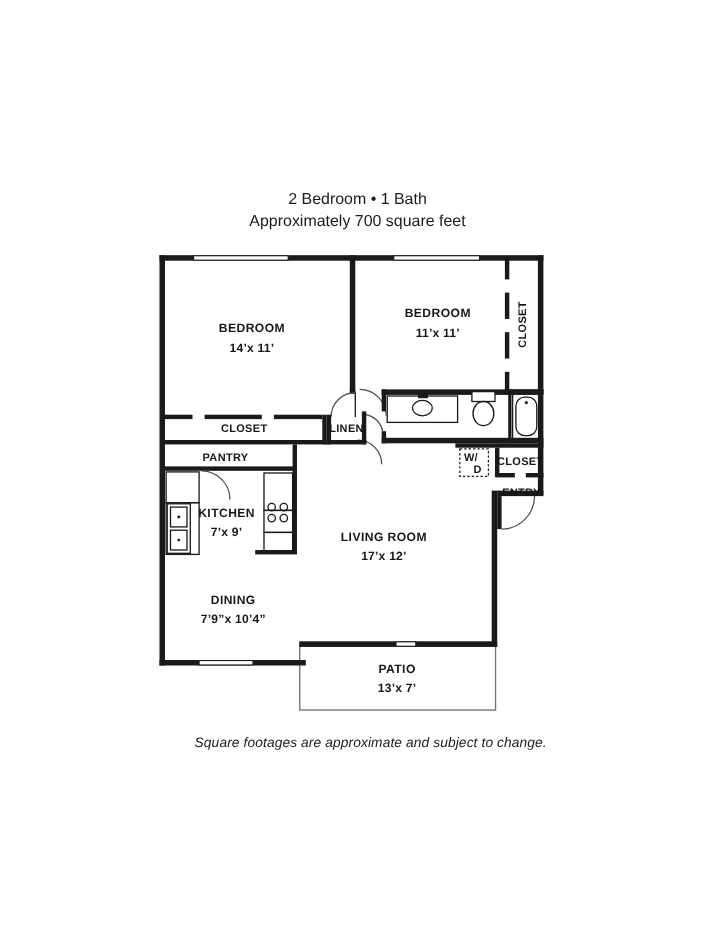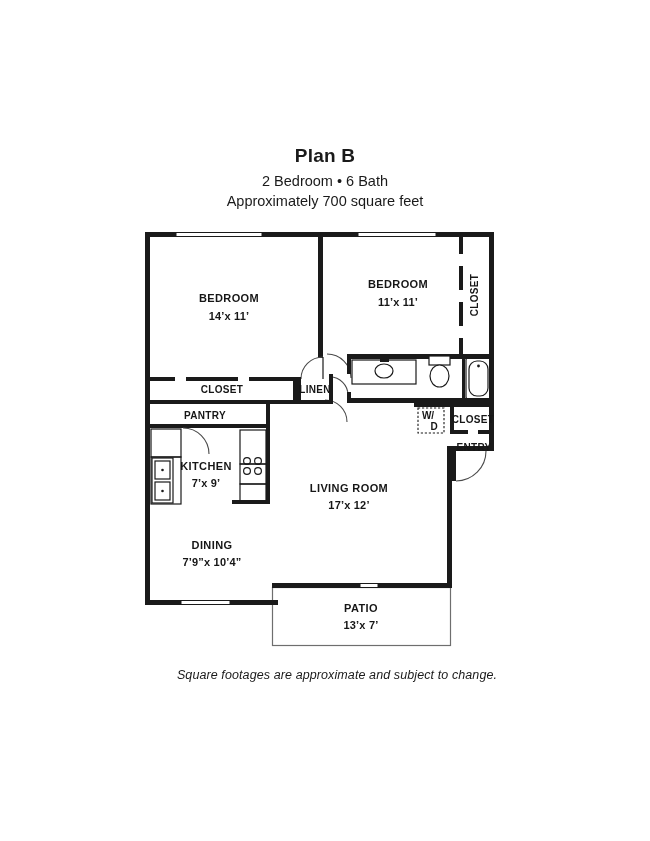--- a/index.html
+++ b/index.html
@@ -29,22 +29,21 @@
   .fixf{fill:#ffffff;stroke:#1a1a1a;stroke-width:1.2;}
   .arc{fill:none;stroke:#4a4a4a;stroke-width:1.1;}
   .dash{fill:none;stroke:#1a1a1a;stroke-width:1.1;stroke-dasharray:2.2 1.8;}
   .win{fill:#ffffff;stroke:#1a1a1a;stroke-width:1;}
 </style>
 </head>
 <body>
 
 <div id="sheet">
 
-  <div class="hdr" id="plan-title">Plan B</div>
-  <div class="hdr" id="plan-subtitle">2 Bedroom • 6 Bath</div>
+  <div class="hdr" id="plan-subtitle">2 Bedroom • 1 Bath</div>
   <div class="hdr" id="plan-area">Approximately 700 square feet</div>
 
   <svg width="650" height="841">
 
     <g>
       <rect class="thin" x="272.5" y="587.5" width="178" height="58"></rect>
     </g>
 
     <g>
 

